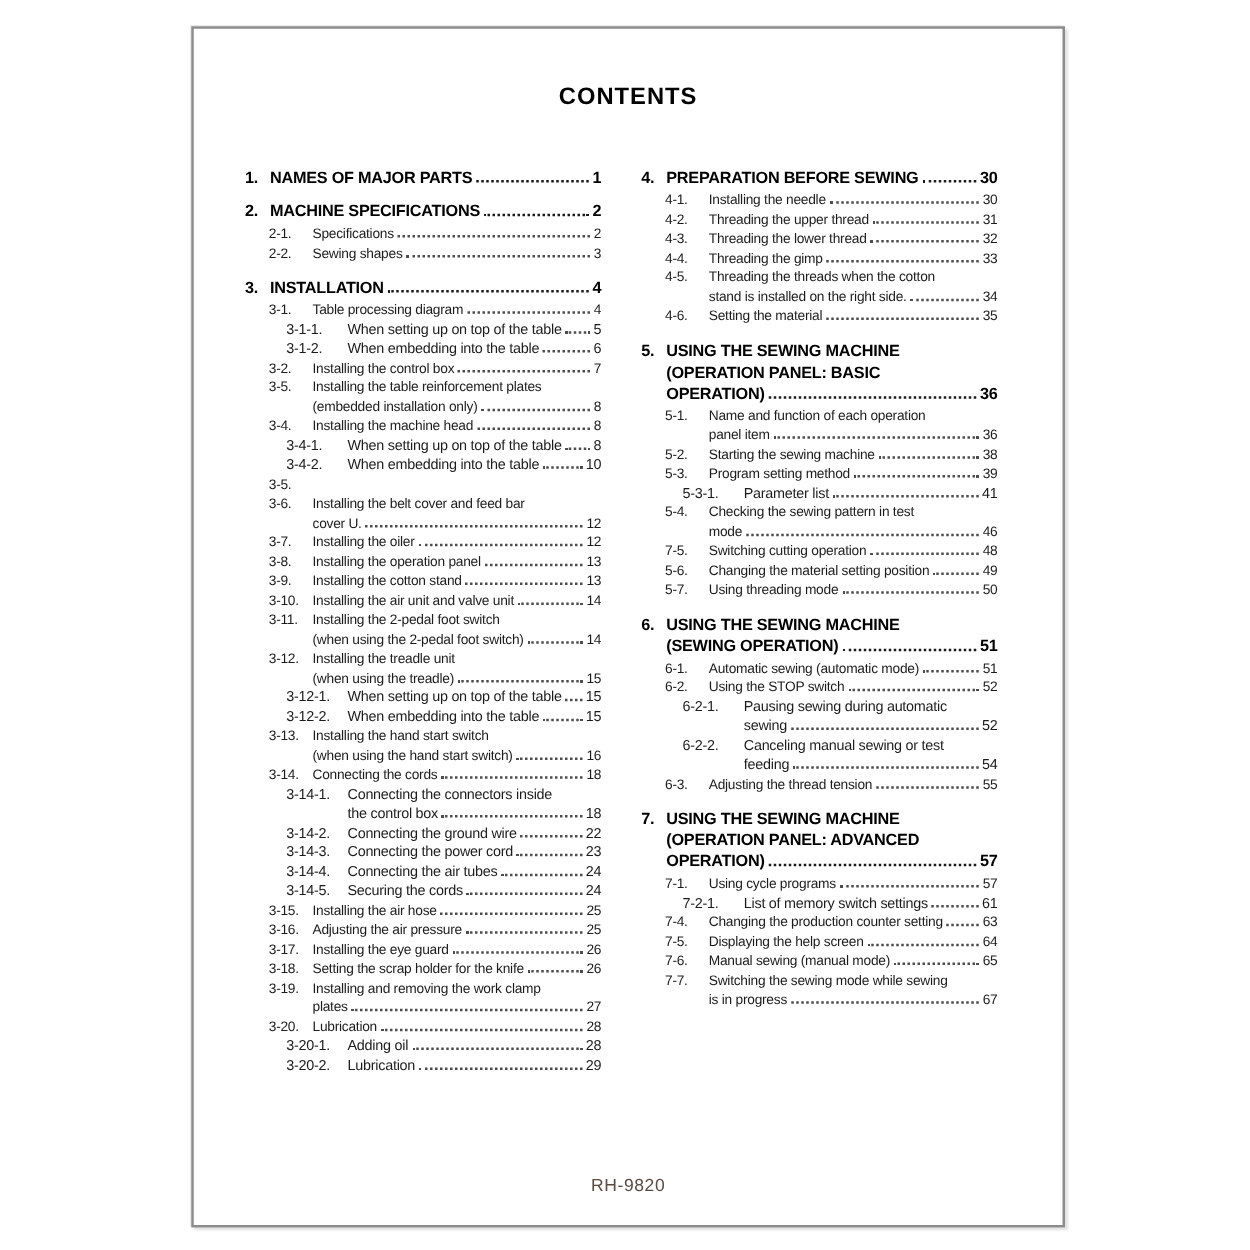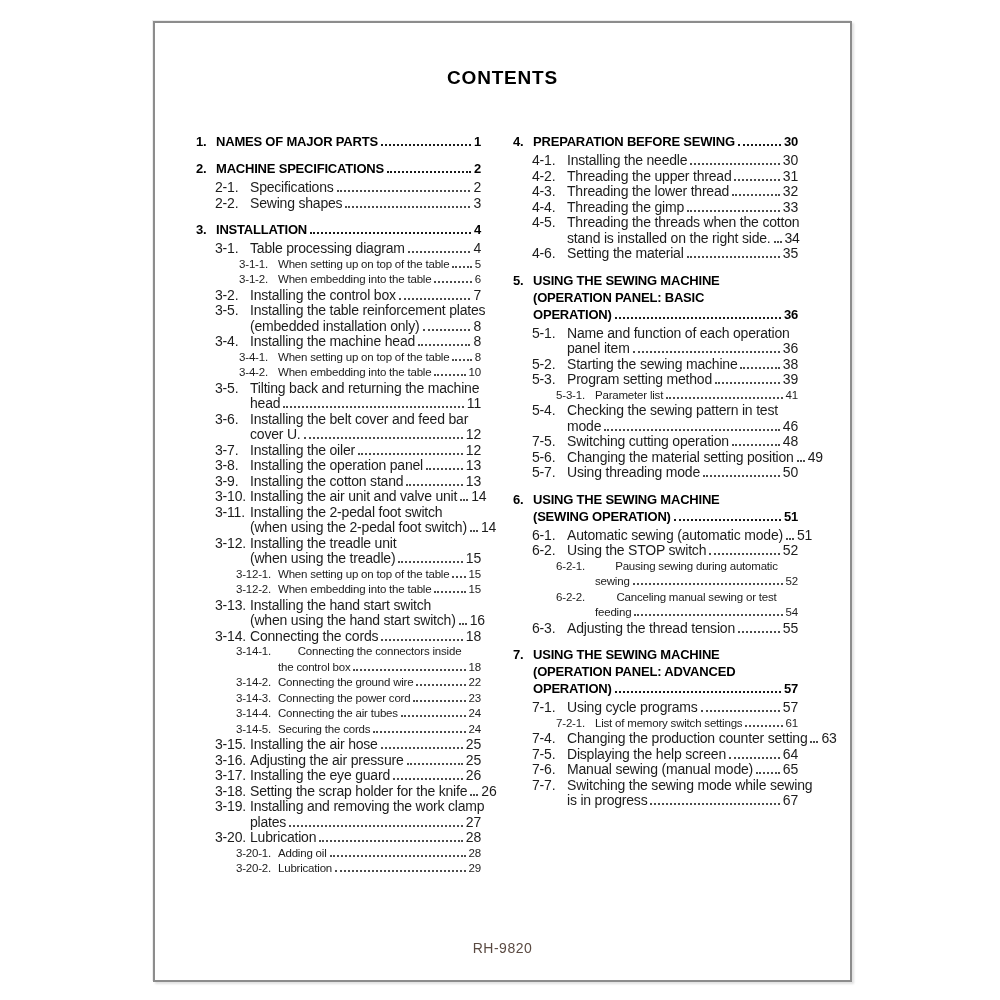--- a/index.html
+++ b/index.html
@@ -59,30 +59,29 @@
     font-weight: bold;
     font-size: 13px;
     line-height: 17px;
     margin-top: 10px;
     margin-bottom: 3px;
     color: #000000;
   }
   .lvl1 .num { width: 20px; }
   .lvl1 .dots { border-bottom-color: #1a1a1a; margin-bottom: 4px; }
   .lvl2 {
-    font-size: 14px;
+    font-size: 11px;
     line-height: 15.5px;
     padding-left: 19px;
   }
   .lvl2 .num { width: 35px; }
   .lvl3 {
     font-size: 11.5px;
     line-height: 15.5px;
     padding-left: 33px;
-    text-align: center;
   }
   .lvl3 .num { width: 49px; }
   .doc-footer {
     position: absolute;
     bottom: 24px;
     left: 0;
     width: 100%;
     text-align: center;
     font-size: 14px;
     color: #5a4a42;
@@ -222,28 +221,20 @@
           <div class="body">
             <div class="lastline">
               <span class="txt">When embedding into the table</span>
               <span class="dots"></span>
               <span class="pg">10</span>
             </div>
           </div>
         </div>
         <div class="entry lvl2">
           <span class="num">3-5.</span>
-          <div class="body">
-            <div class="line">Tilting back and returning the machine</div>
-            <div class="lastline">
-              <span class="txt">head</span>
-              <span class="dots"></span>
-              <span class="pg">11</span>
-            </div>
-          </div>
         </div>
         <div class="entry lvl2">
           <span class="num">3-6.</span>
           <div class="body">
             <div class="line">Installing the belt cover and feed bar</div>
             <div class="lastline">
               <span class="txt">cover U.</span>
               <span class="dots"></span>
               <span class="pg">12</span>
             </div>

